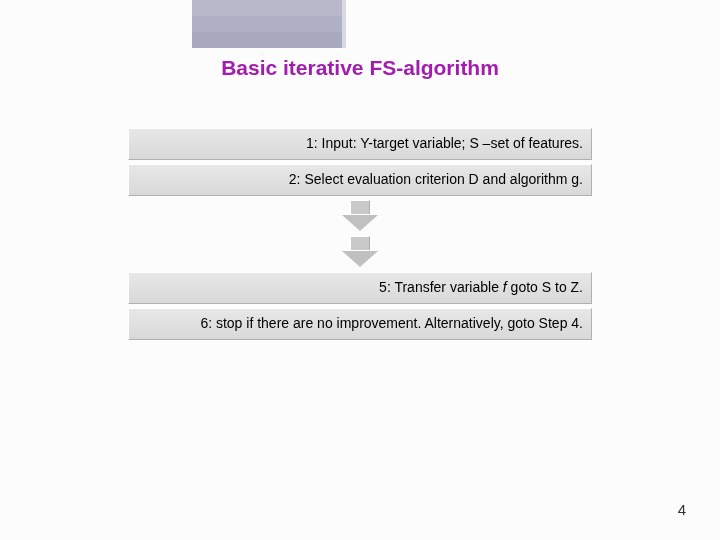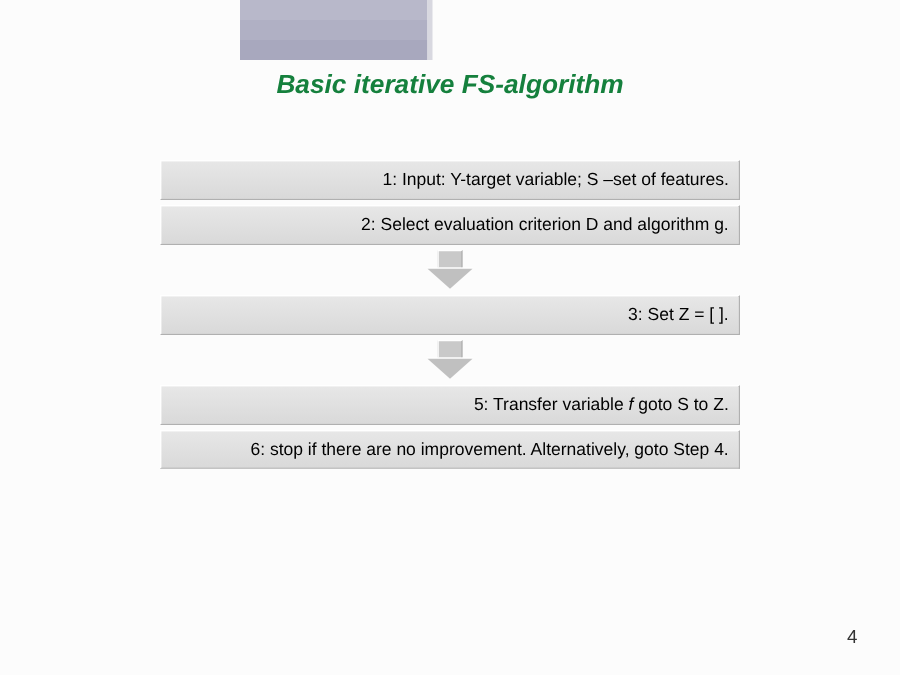--- a/index.html
+++ b/index.html
@@ -26,22 +26,21 @@
     width: 4px; height: 48px;
     background: #d8d8e0;
   }
   .title {
     position: absolute;
     top: 56px; left: 0; right: 0;
     text-align: center;
     font-family: Arial, Helvetica, sans-serif;
     font-weight: bold;
     font-size: 21px;
-    color: #15803d;
-    font-style: italic;
+    color: #a21caf;
   }
   .steps {
     position: absolute;
     top: 128px;
     left: 128px;
     width: 464px;
   }
   .step-box {
     width: 100%;
     background: linear-gradient(to bottom, #e7e7e7 0%, #d9d9d9 100%);
@@ -114,23 +113,20 @@
   </div>
 
   <div class="step-box">
     <span>2: Select evaluation criterion D and algorithm g.</span>
   </div>
 
   <div class="arrow-wrap">
     <span class="arrow"></span>
   </div>
 
-  <div class="step-box">
-    <span>3: Set Z = [ ].</span>
-  </div>
 
 
   <div class="arrow-wrap">
     <span class="arrow"></span>
   </div>
 
   <div class="step-box">
     <span>5: Transfer variable </span><span class="fi">f</span><span>  goto S to Z.</span>
   </div>
 

